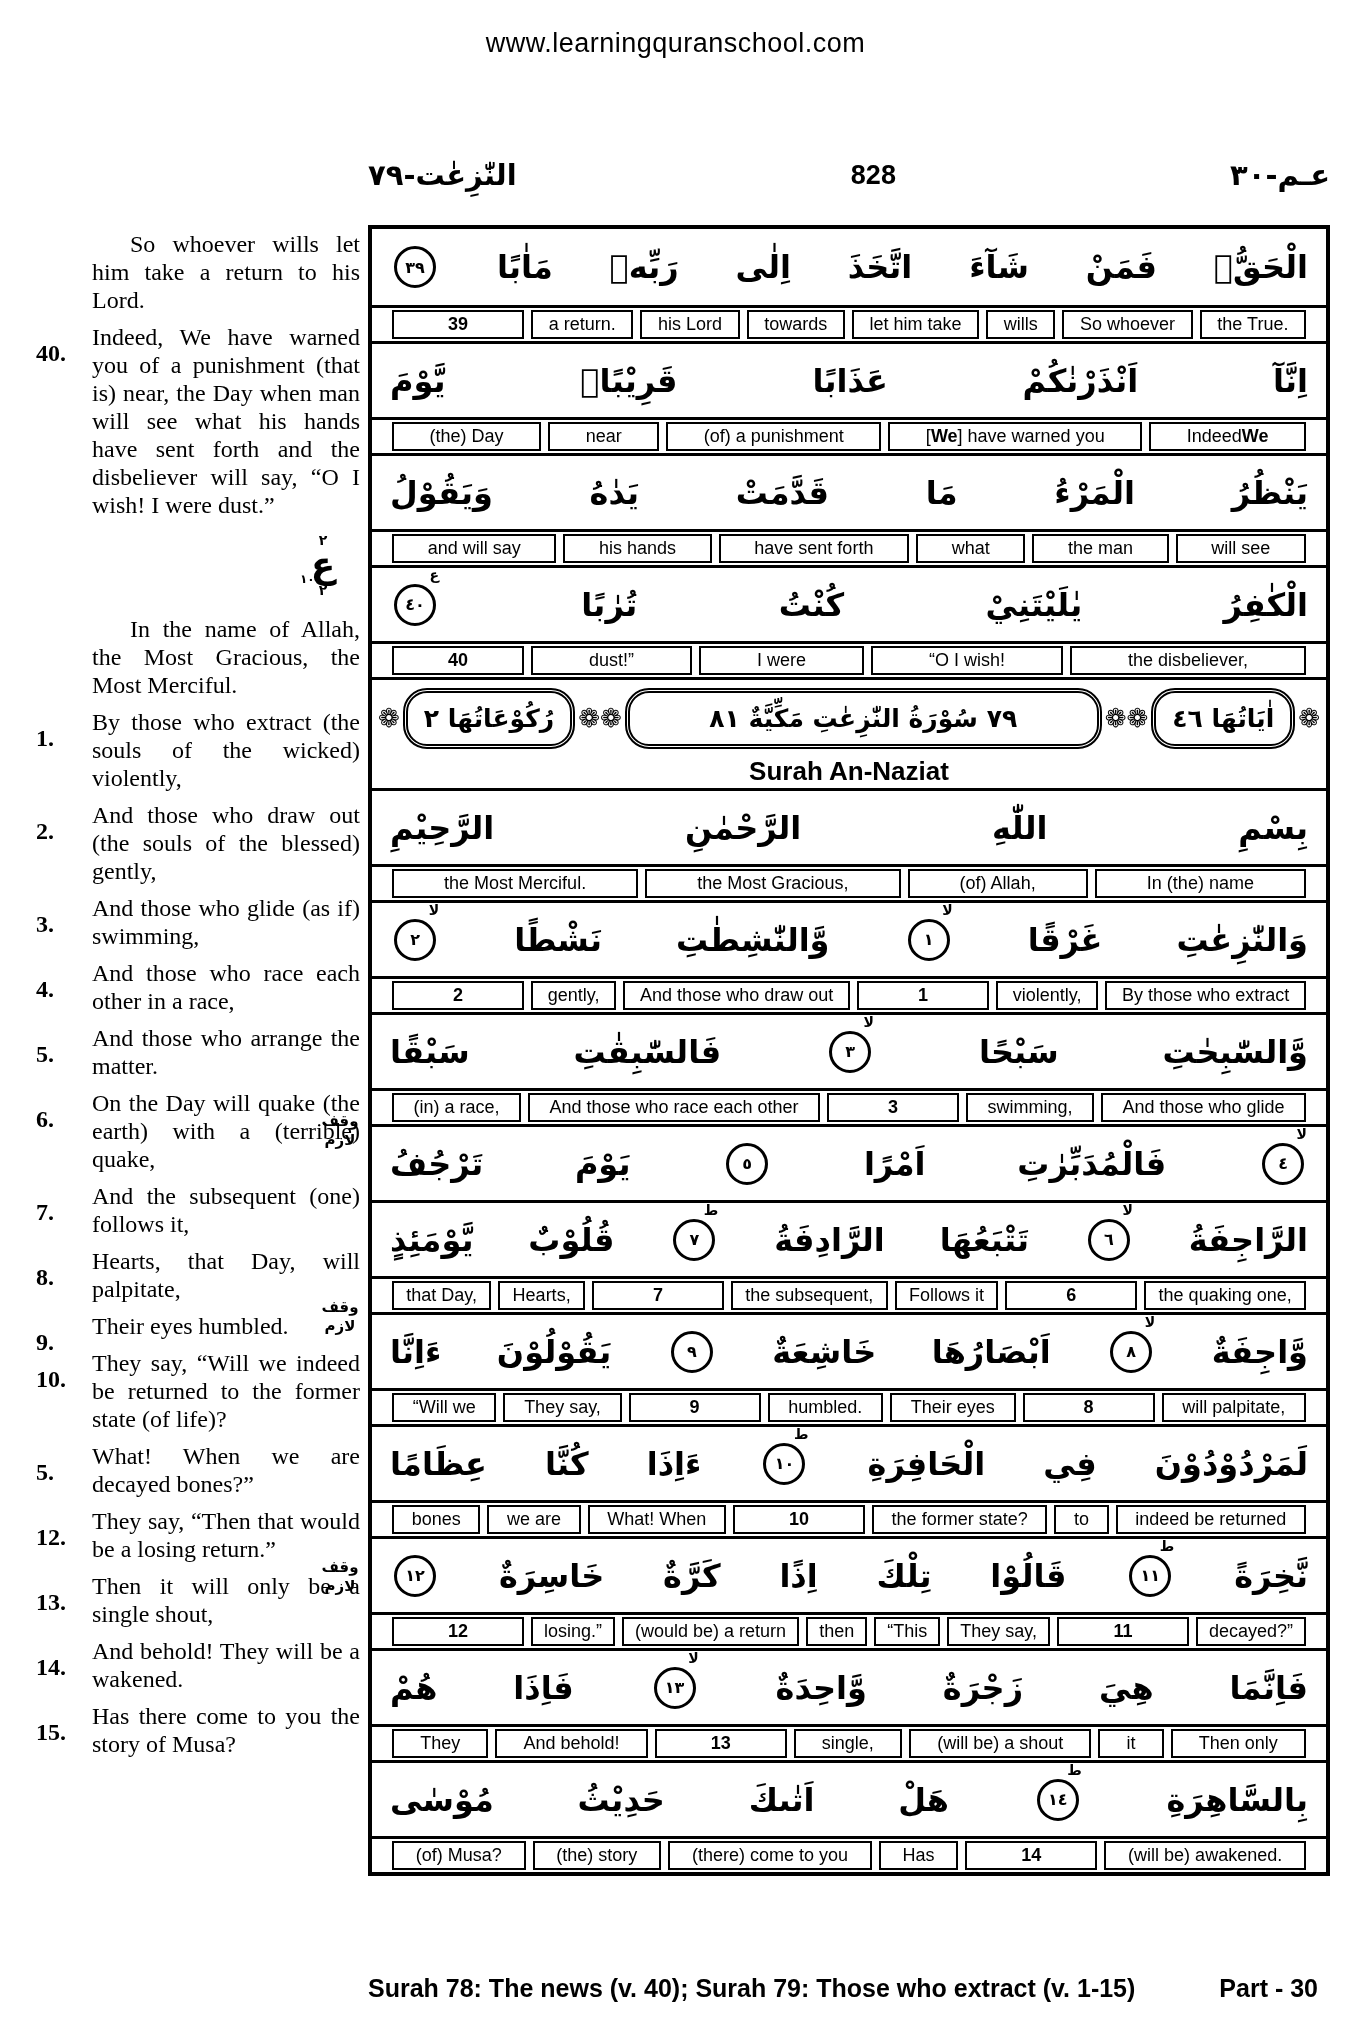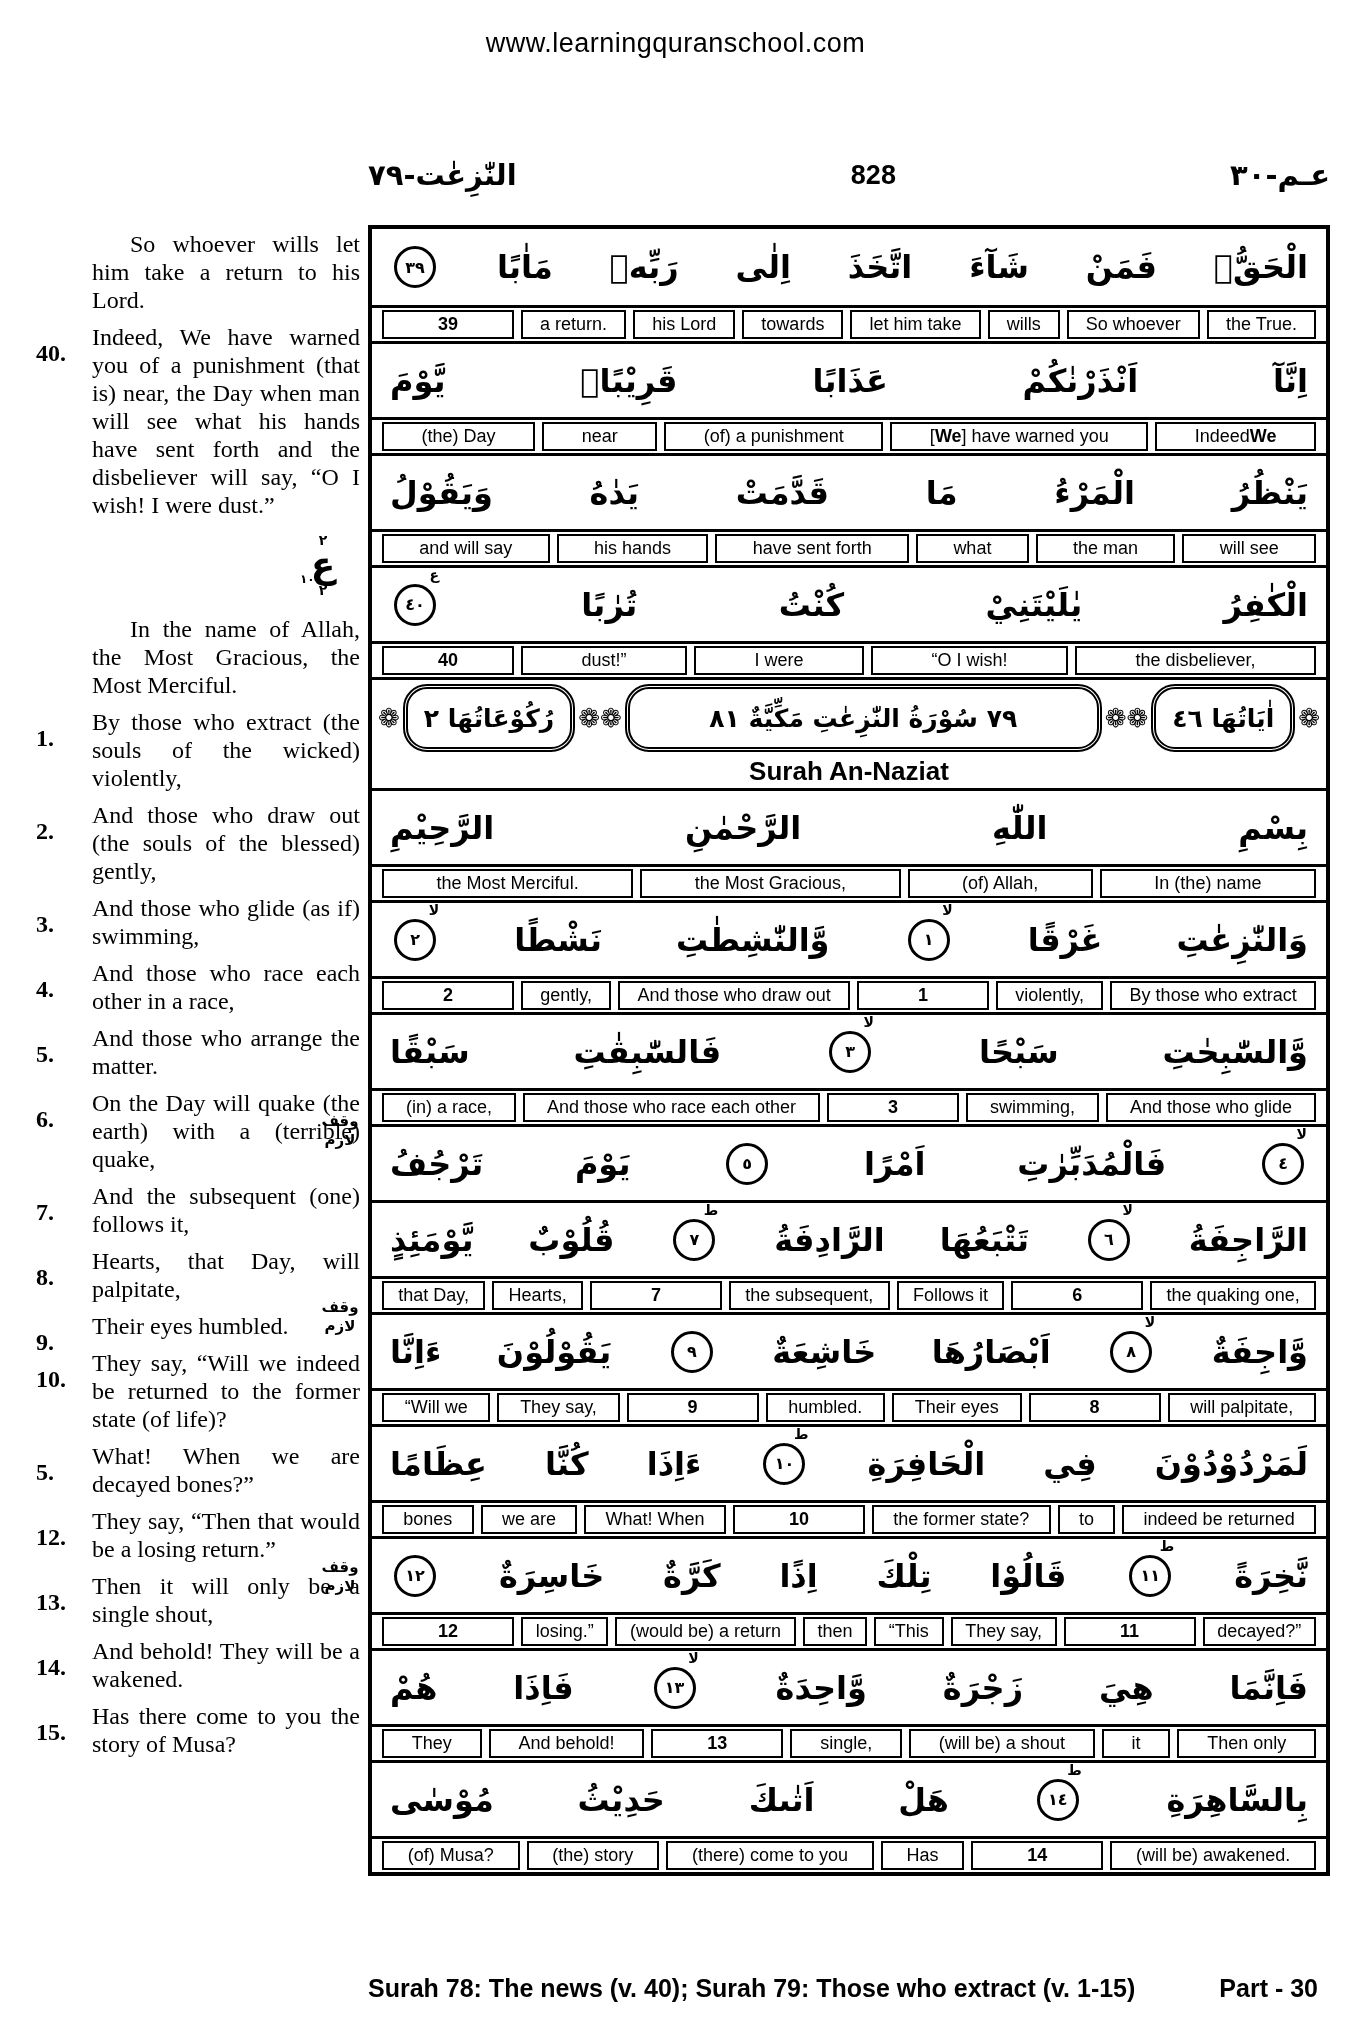--- a/index.html
+++ b/index.html
@@ -50,39 +50,39 @@
   .arabic-word{flex:0 0 auto;}
   .verse-circle{
     position:relative;width:36px;height:36px;border:3px solid #000;border-radius:50%;
     display:flex;align-items:center;justify-content:center;
     font-size:16px;font-weight:bold;flex:0 0 auto;margin:0 4px;
   }
   .verse-circle .waqf-letter{
     position:absolute;top:-20px;right:-6px;font-size:14px;font-weight:bold;
   }
   .trans-row{
-    display:flex;gap:7px;padding:2px 10px;height:36px;box-sizing:border-box;
+    display:flex;gap:7px;padding:2px 20px;height:36px;box-sizing:border-box;
     border-top:3px solid #000;align-items:stretch;direction:ltr;
   }
   .trans-cell{
     border:2.5px solid #000;flex:1 1 auto;display:flex;align-items:center;justify-content:center;
     font-size:18px;padding:0 6px;white-space:nowrap;box-sizing:border-box;
     font-family:"Liberation Sans",sans-serif;
   }
   .trans-cell.num{flex:0 1 auto;min-width:132px;font-weight:bold;}
 
   
   .banner-block{
     border-top:3px solid #000;height:111px;box-sizing:border-box;
     padding:5px 6px 0 6px;
   }
   .cartouche-row{display:flex;align-items:center;gap:3px;height:66px;}
   .ornament{font-size:26px;line-height:1;flex:0 0 auto;}
   .cartouche{
-    border:5px double #000;border-radius:24px;height:68px;box-sizing:border-box;
+    border:5px double #000;border-radius:24px;height:61px;box-sizing:border-box;
     display:flex;align-items:center;justify-content:center;
     font-family:"DejaVu Sans",sans-serif;font-size:25px;font-weight:bold;direction:rtl;
     padding:0 16px;background:#fff;
   }
   .cartouche.side{flex:0 0 auto;}
   .cartouche.center{flex:1 1 auto;}
   .surah-title{
     text-align:center;font-size:26px;font-weight:bold;padding-top:5px;
     font-family:"Liberation Sans",sans-serif;
   }

